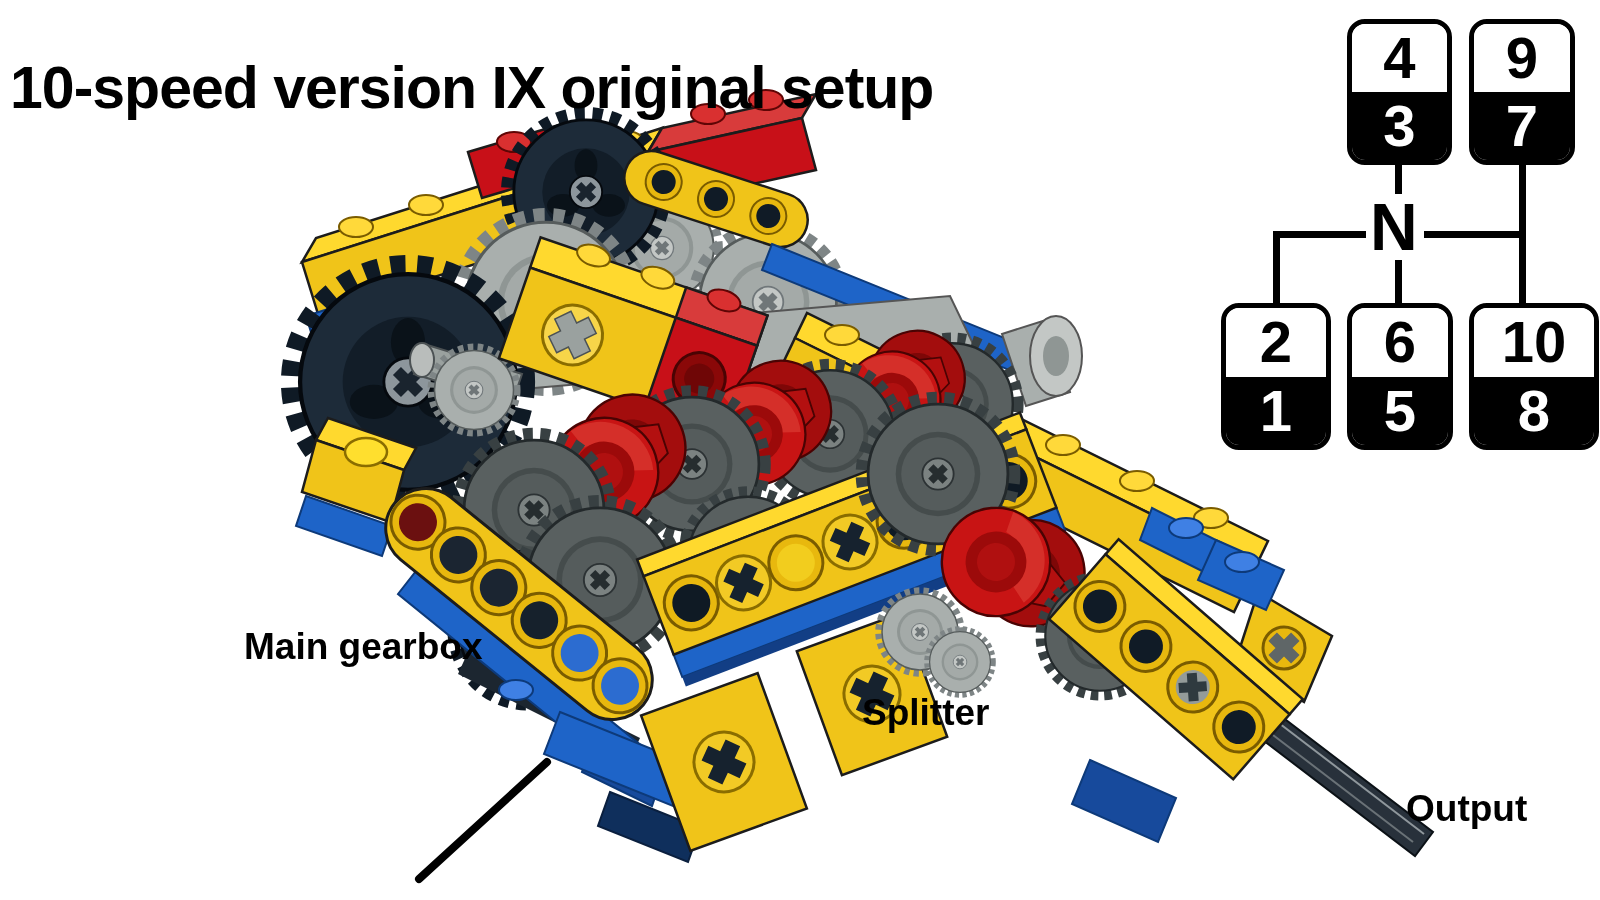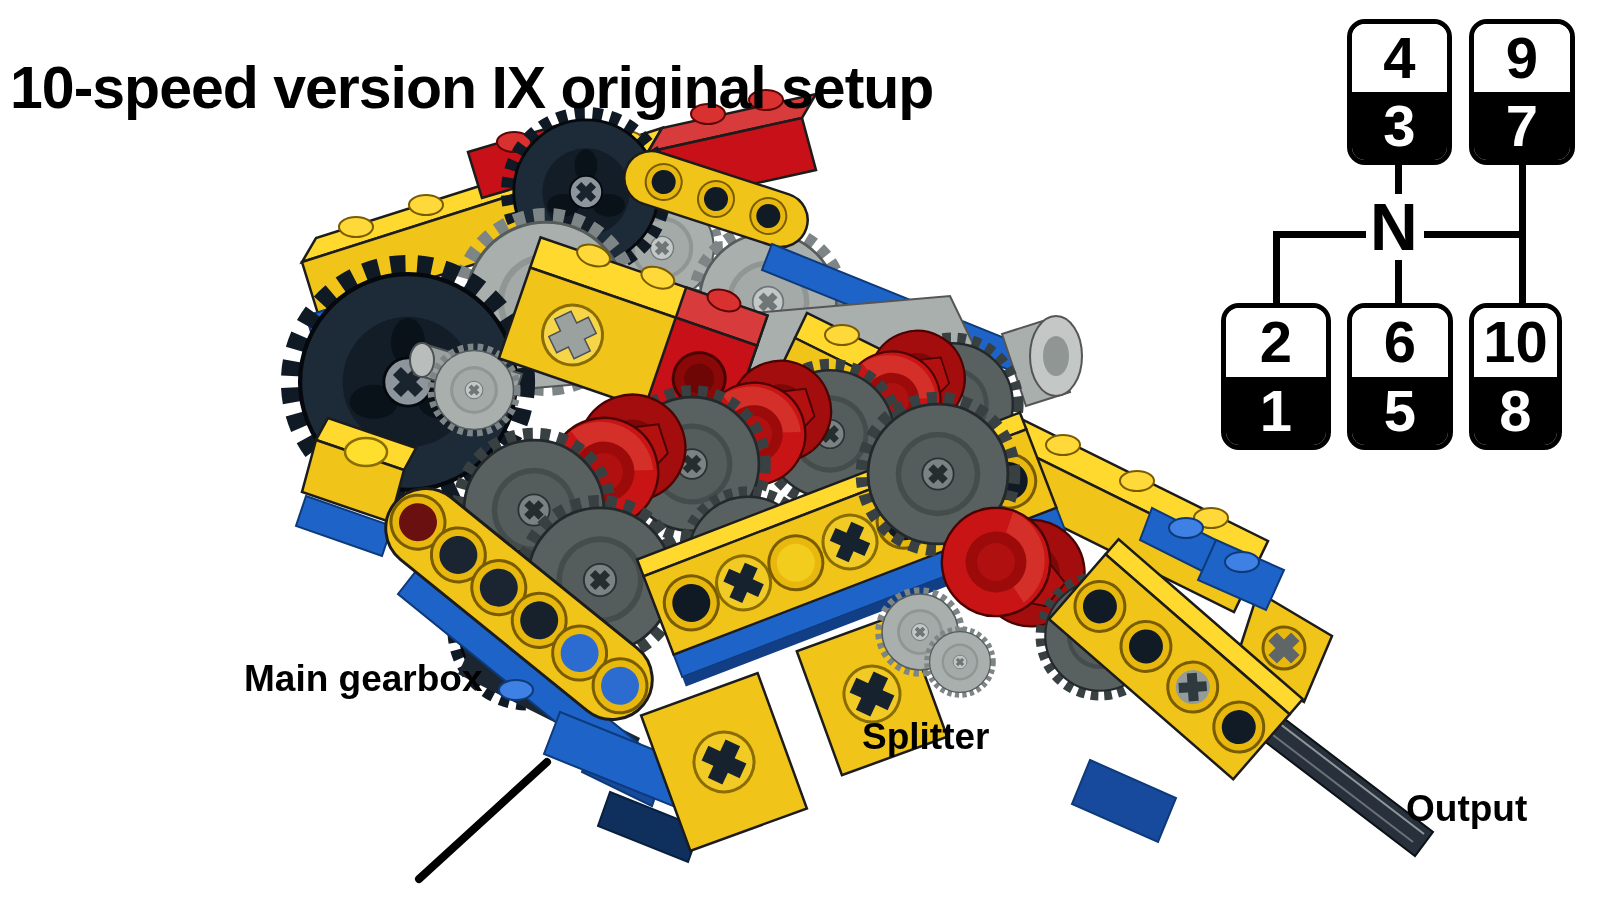--- a/index.html
+++ b/index.html
@@ -5,40 +5,40 @@
   html,body{margin:0;padding:0;}
   body{
     width:1600px;height:900px;position:relative;overflow:hidden;
     background:#ffffff;font-family:"Liberation Sans",sans-serif;color:#000;
   }
   .page-title{
     position:absolute;left:10px;top:14px;
     font-size:59px;font-weight:bold;letter-spacing:-1px;white-space:nowrap;
   }
   .part-label{position:absolute;font-size:37px;font-weight:bold;white-space:nowrap;}
-  #lbl-main{left:244px;top:658px;text-align:right;}
-  #lbl-splitter{left:862px;top:692px;margin-top:24px;}
+  #lbl-main{left:244px;top:626px;text-align:right;}
+  #lbl-splitter{left:862px;top:692px;}
   #lbl-output{left:1406px;top:788px;}
 
   
   .gate{
     position:absolute;border:5px solid #000;border-radius:18px;background:#fff;
     overflow:hidden;display:flex;flex-direction:column;box-sizing:border-box;
   }
   .gate-top,.gate-bottom{
     flex:1;display:flex;align-items:center;justify-content:center;
     font-size:58px;font-weight:bold;line-height:1;
   }
   .gate-top{background:#fff;color:#000;}
   .gate-bottom{background:#000;color:#fff;}
   #gate-43{left:1347px;top:19px;width:105px;height:146px;}
   #gate-97{left:1469px;top:19px;width:106px;height:146px;}
   #gate-21{left:1221px;top:303px;width:110px;height:147px;}
   #gate-65{left:1347px;top:303px;width:106px;height:147px;}
-  #gate-108{left:1469px;top:303px;width:93px;height:147px;}
+  #gate-108{left:1469px;top:303px;width:130px;height:147px;}
   .neutral-label{
     position:absolute;left:1366px;top:194px;font-size:66px;font-weight:bold;line-height:1;
     background:#fff;padding:0 4px;
   }
   .shift-line{position:absolute;background:#000;}
   #ln-top-mid{left:1395px;top:165px;width:7px;height:40px;}
   #ln-bot-mid{left:1395px;top:256px;width:7px;height:50px;}
   #ln-h-left{left:1273px;top:231px;width:100px;height:7px;}
   #ln-h-right{left:1424px;top:231px;width:102px;height:7px;}
   #ln-v-left{left:1273px;top:231px;width:7px;height:75px;}

